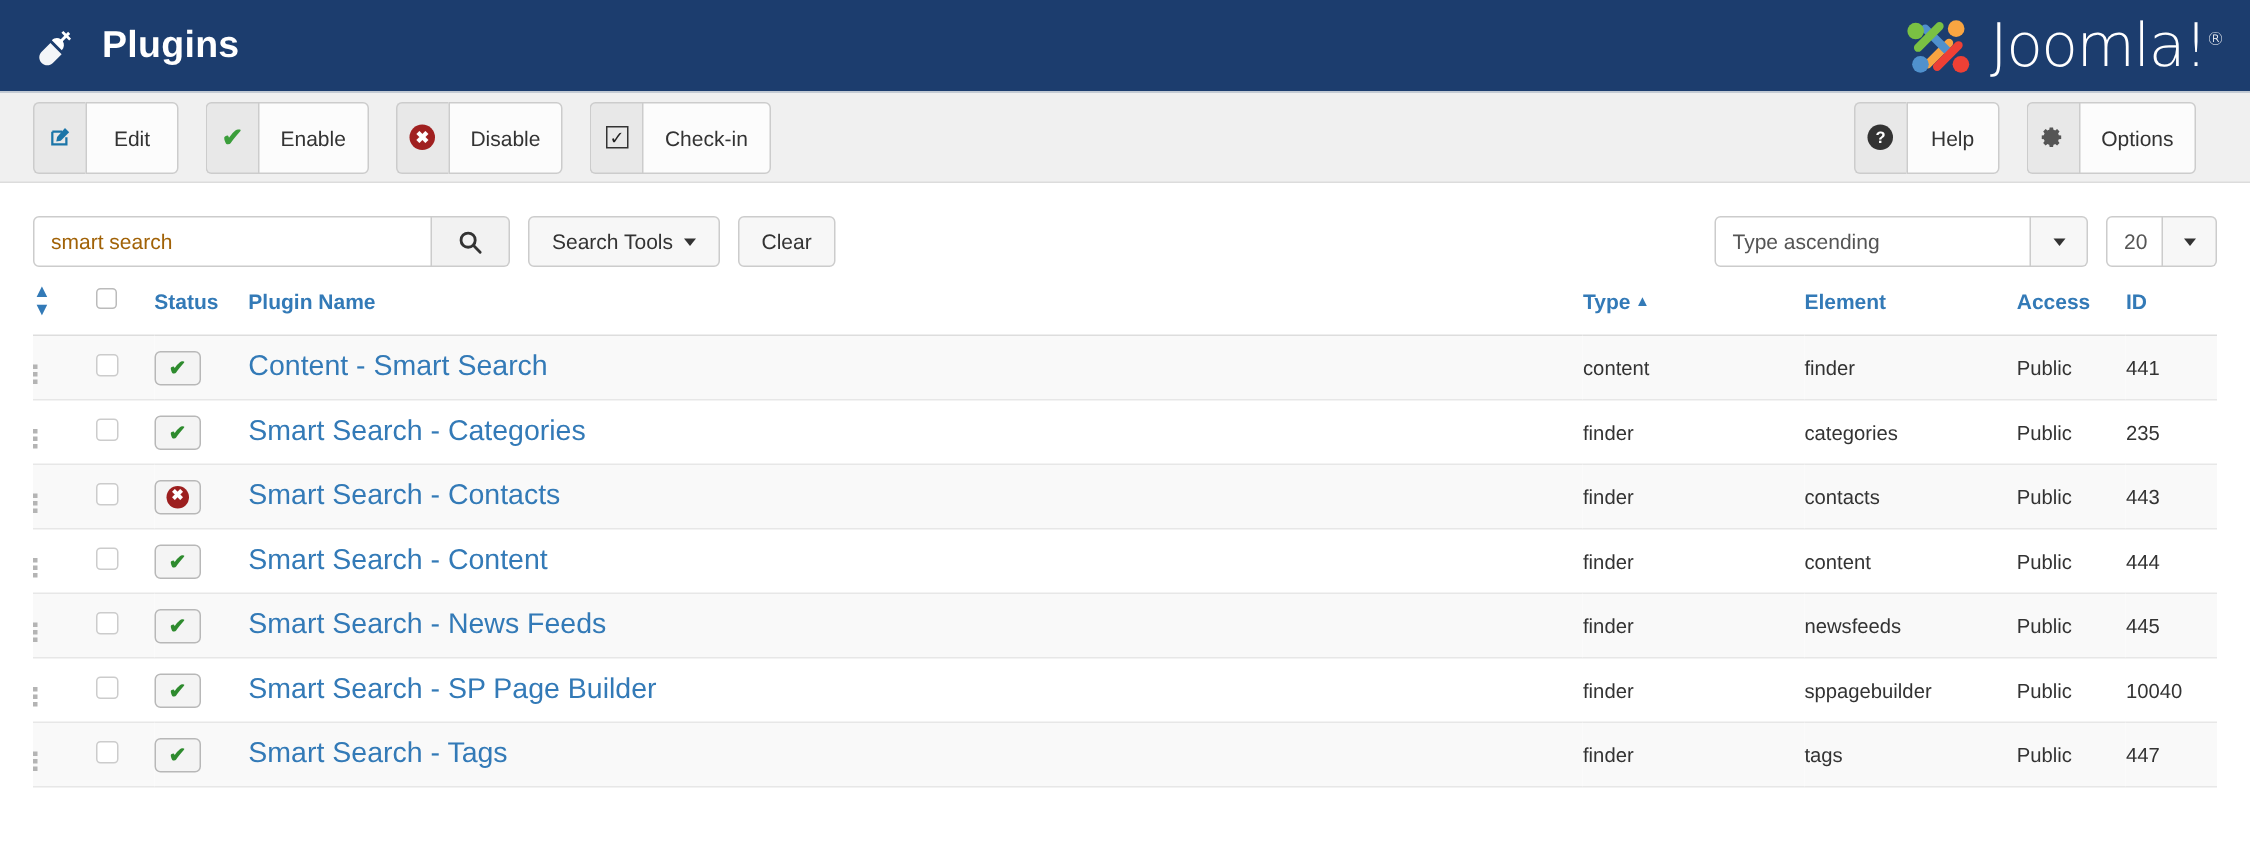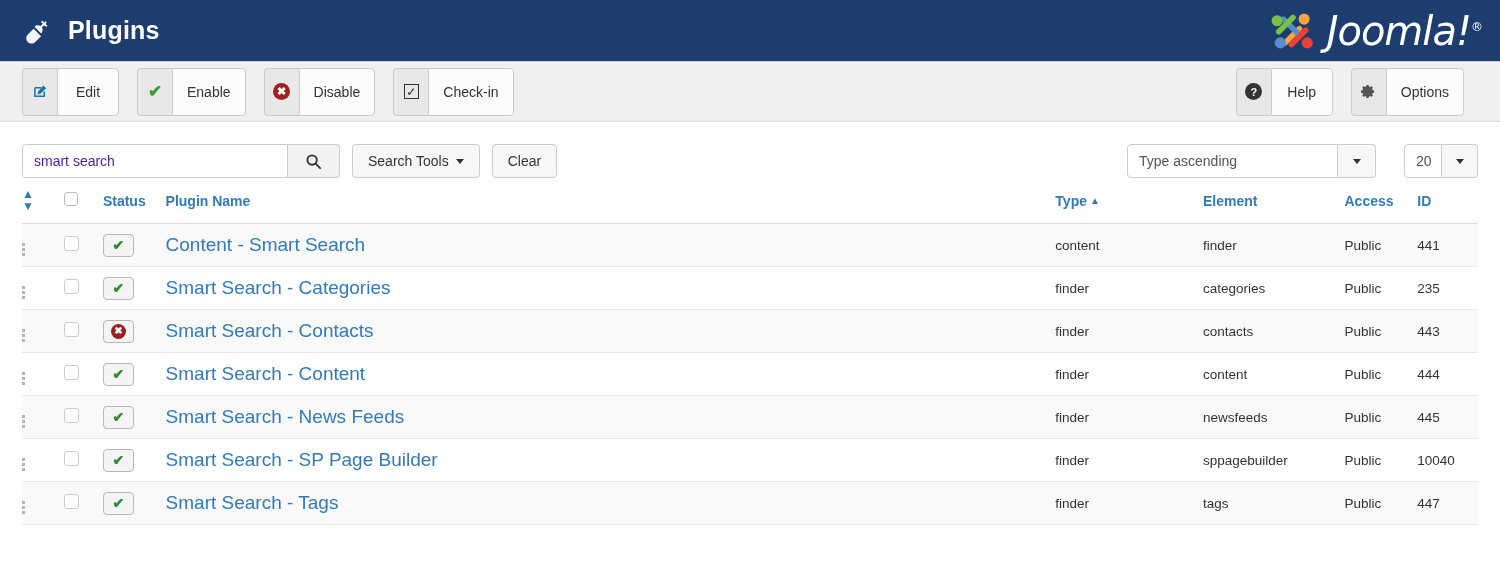--- a/index.html
+++ b/index.html
@@ -40,21 +40,20 @@
     display: flex; align-items: center;
   }
   .joomla-wordmark {
     color: #ffffff;
     font-size: 40px;
     letter-spacing: -1px;
     font-weight: 300;
     margin-left: 8px;
     line-height: 1;
     font-family: "DejaVu Sans", sans-serif;
-    font-style: italic;
   }
   .joomla-reg { font-size: 12px; vertical-align: super; }
 
   
   .subtoolbar {
     height: 61px;
     background: #f0f0f0;
     border-top: 1px solid #c4cbd4;
     border-bottom: 1px solid #dcdcdc;
     display: flex;
@@ -124,21 +123,21 @@
     padding-top: 18px;
     position: relative;
   }
   .search-wrap { display: flex; }
   .search-input {
     width: 266px; height: 34px;
     border: 1px solid #cccccc;
     border-radius: 4px 0 0 4px;
     padding: 0 11px;
     font-size: 14px;
-    color: #4c1d95;
+    color: #a16207;
     font-family: "Liberation Sans", sans-serif;
     background: #ffffff;
     outline: none;
   }
   .search-btn {
     width: 52px; height: 34px;
     background: #f2f2f2;
     border: 1px solid #cccccc;
     border-left: none;
     border-radius: 0 4px 4px 0;
@@ -164,21 +163,20 @@
     border-left: 4px solid transparent;
     border-right: 4px solid transparent;
     border-top: 5px solid #333;
     margin-left: 7px;
   }
   .filter-right {
     position: absolute;
     right: 0;
     display: flex;
     align-items: flex-start;
-    gap: 16px;
   }
   .select-box {
     display: flex;
     border-radius: 4px;
   }
   .select-value {
     height: 34px;
     background: #ffffff;
     border: 1px solid #cccccc;
     border-radius: 4px 0 0 4px;

